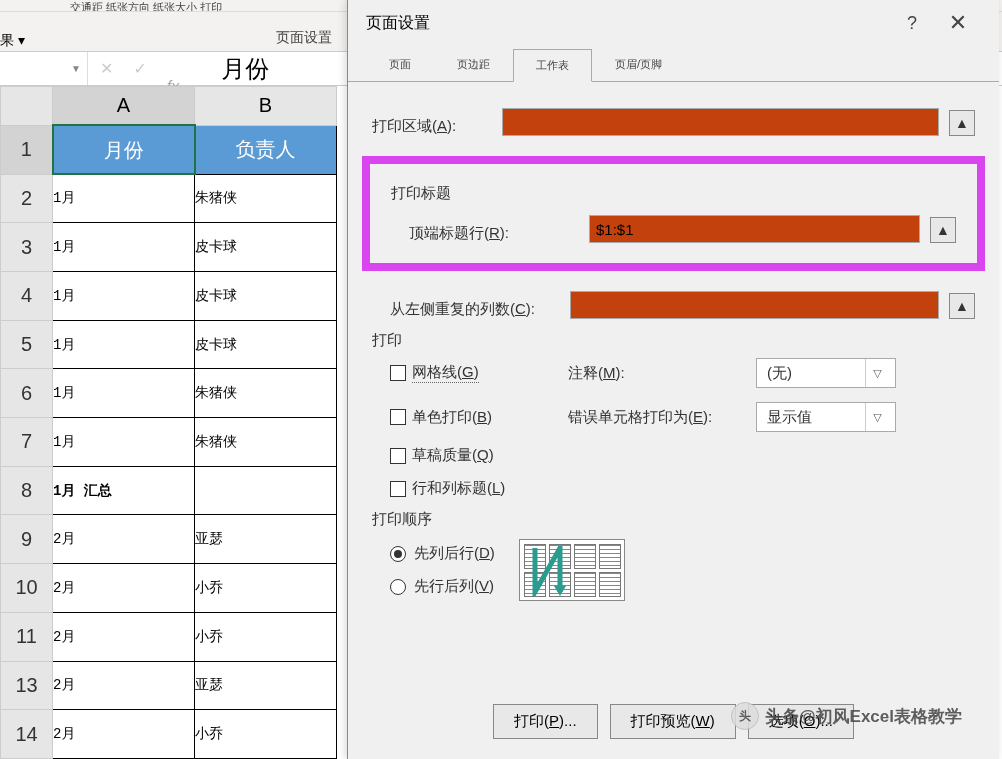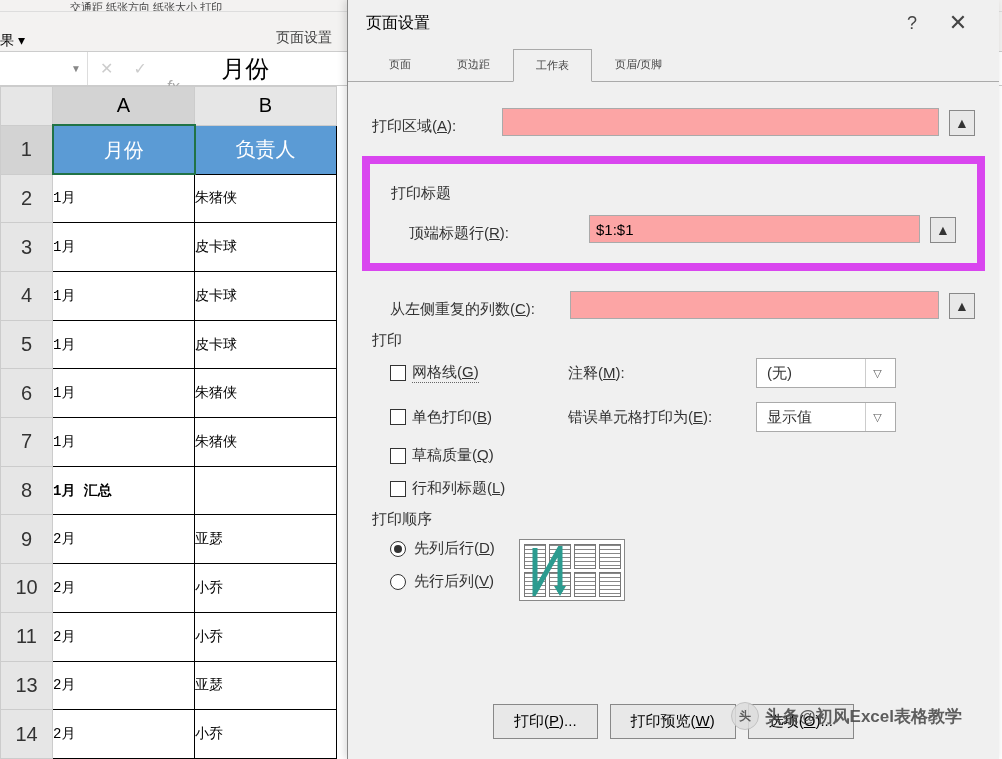--- a/index.html
+++ b/index.html
@@ -40,34 +40,34 @@
 .titlebar-close { width: 46px; text-align: center; font-size: 22px; color: #444; }
 
 .tabs { display: flex; align-items: flex-end; height: 36px; padding-left: 18px; border-bottom: 1px solid #aaa; gap: 0; }
 .tab { padding: 8px 22px; font-size: 11px; color: #444; border: 1px solid transparent; cursor: default; }
 .tab.active { background: #f0f0f0; border: 1px solid #aaa; border-bottom: 1px solid #f0f0f0; position: relative; top: 1px; }
 
 .form-body { padding: 14px 24px; font-size: 15px; color: #333; }
 .form-row { display: flex; align-items: flex-end; margin: 12px 0; gap: 10px; }
 .form-label { min-width: 120px; }
 .label-u { text-decoration: underline; }
-.form-input { flex: 1; height: 28px; border: 1px solid #aaa; background: #fca5a5; padding: 0 6px; font-size: 15px; }
+.form-input { flex: 1; height: 28px; border: 1px solid #aaa; background: #c2410c; padding: 0 6px; font-size: 15px; }
 .picker-btn { width: 26px; height: 26px; border: 1px solid #888; background: #e8e8e8; display: flex; align-items: center; justify-content: center; font-size: 14px; }
 
 .fieldset-label { margin: 12px 0 6px 0; }
 .highlight-box { border: 8px solid #d946ef; padding: 8px 21px; margin: 20px -10px; }
 .indent { padding-left: 18px; }
 
 .print-grid { display: grid; grid-template-columns: 160px 170px 1fr; gap: 14px 18px; align-items: center; margin-top: 8px; }
 .checkbox-row { display: flex; align-items: center; gap: 6px; }
 .checkbox { width: 16px; height: 16px; border: 1px solid #333; background: #fff; }
 .select { height: 30px; border: 1px solid #aaa; background: #fff; display: flex; align-items: center; justify-content: space-between; padding: 0 6px 0 10px; width: 140px;}
 .select-arrow { width: 24px; height: 28px; border-left: 1px solid #ccc; display: flex; align-items: center; justify-content: center; color: #555; font-size: 11px; }
 
-.order-section { display: flex; gap: 24px; align-items: flex-start; margin-top: 10px; }
+.order-section { display: flex; gap: 24px; align-items: center; margin-top: 10px; }
 .radios { display: flex; flex-direction: column; gap: 14px; }
 .radio-row { display: flex; align-items: center; gap: 8px; }
 .radio { width: 16px; height: 16px; border: 1px solid #333; border-radius: 50%; background: #fff; display: flex; align-items: center; justify-content: center; }
 .radio.checked::after { content: ""; width: 8px; height: 8px; background: #333; border-radius: 50%; }
 .order-icon { width: 106px; height: 62px; border: 1px solid #888; background: #fff; position: relative; }
 .order-icon .page { position: absolute; border: 1px solid #777; background: repeating-linear-gradient(to bottom, #888 0 1px, transparent 1px 4px); }
 .p1 { left: 4px; top: 4px; width: 22px; height: 25px; }
 .p2 { left: 4px; top: 32px; width: 22px; height: 25px; }
 .p3 { left: 29px; top: 4px; width: 22px; height: 25px; }
 .p4 { left: 29px; top: 32px; width: 22px; height: 25px; }

